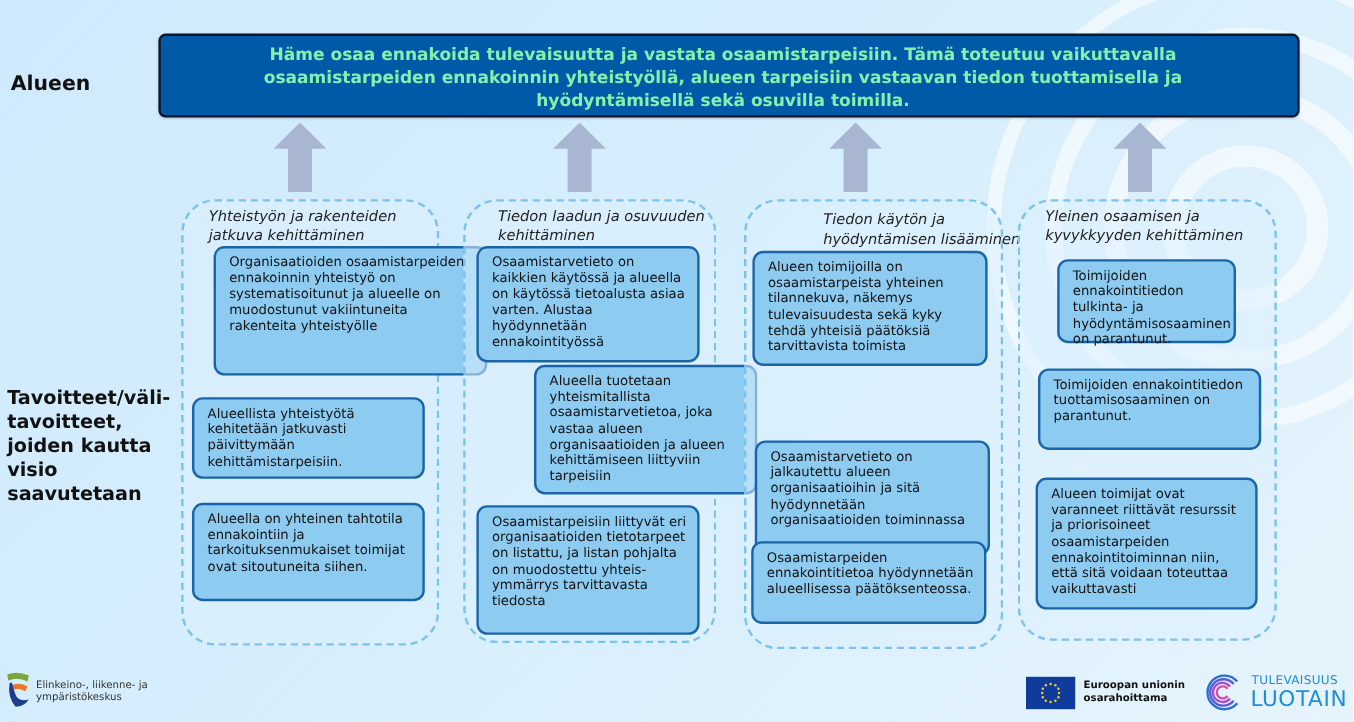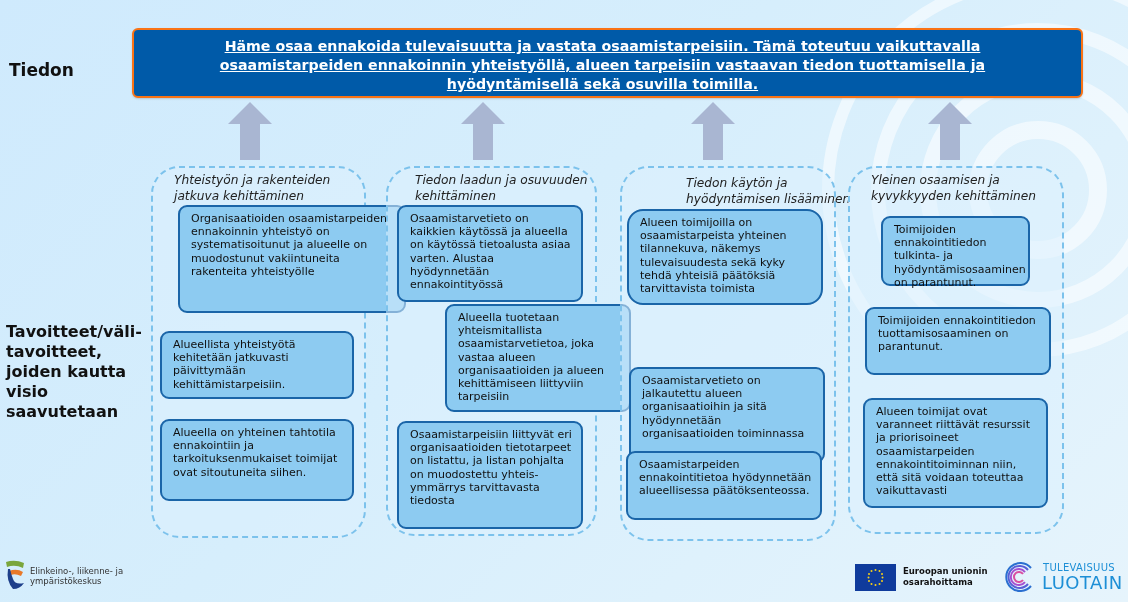--- a/index.html
+++ b/index.html
@@ -12,25 +12,24 @@
   }
   .bg-rings { position: absolute; right: -80px; top: -60px; width: 420px; height: 420px; pointer-events: none; }
   .side-label {
     position: absolute; left: 6px; font-weight: bold; color: #111;
   }
   #visio-label { top: 60px; font-size: 17px; left: 9px; }
   #goals-label { top: 322px; font-size: 16px; line-height: 20px; width: 140px; }
 
   .vision {
     position: absolute; left: 132px; top: 28px; width: 951px; height: 70px;
-    background: #005aa8; border: 2px solid #f97316; border-radius: 6px;
-    color: #ffffff; font-weight: bold; font-size: 14.2px; line-height: 19px;
+    background: #005aa8; border: 2px solid #0f172a; border-radius: 6px;
+    color: #86efac; font-weight: bold; font-size: 14.2px; line-height: 19px;
     text-align: center; padding: 7px 80px 0 70px;
     box-shadow: 0 1px 2px rgba(0,0,0,0.15);
-    text-decoration: underline;
   }
 
   .arrow { position: absolute; top: 102px; width: 44px; height: 58px; }
 
   .column {
     position: absolute; top: 166px;
     border: 2px dashed #7cc2ec; border-radius: 28px;
     background: rgba(220, 240, 253, 0.55);
   }
   .col-title {
@@ -56,21 +55,21 @@
 
 <svg class="bg-rings" viewBox="0 0 420 420">
   <g fill="none" stroke="#ffffff" stroke-opacity="0.55">
     <circle cx="250" cy="250" r="60" stroke-width="18"></circle>
     <circle cx="250" cy="250" r="110" stroke-width="16"></circle>
     <circle cx="250" cy="250" r="160" stroke-width="14"></circle>
     <circle cx="250" cy="250" r="210" stroke-width="12"></circle>
   </g>
 </svg>
 
-<div class="side-label" id="visio-label">Tiedon</div>
+<div class="side-label" id="visio-label">Alueen</div>
 <div class="side-label" id="goals-label">Tavoitteet/väli-tavoitteet, joiden kautta visio saavutetaan</div>
 
 <div class="vision">
   <span>Häme osaa ennakoida tulevaisuutta ja vastata osaamistarpeisiin. Tämä toteutuu vaikuttavalla osaamistarpeiden ennakoinnin yhteistyöllä, alueen tarpeisiin vastaavan tiedon tuottamisella ja hyödyntämisellä sekä osuvilla toimilla.</span>
 </div>
 
 <svg class="arrow" style="left:228px" viewBox="0 0 44 58">
     <polygon points="22,0 44,22 32,22 32,58 12,58 12,22 0,22" fill="#a9b6d2"></polygon>
   </svg>
 <svg class="arrow" style="left:461px" viewBox="0 0 44 58">
@@ -90,21 +89,21 @@
 <div class="goal" style="left:160px; top:419px; width:194px; height:82px;">Alueella on yhteinen tahtotila ennakointiin ja tarkoituksenmukaiset toimijat ovat sitoutuneita siihen.</div>
 
 <div class="column" style="left:386px; width:211px; height:370px;"></div>
 <div class="col-title" style="left:415px; top:172px; width:180px;">Tiedon laadun ja osuvuuden kehittäminen</div>
 <div class="goal" style="left:397px; top:205px; width:186px; height:97px;">Osaamistarvetieto on kaikkien käytössä ja alueella on käytössä tietoalusta asiaa varten. Alustaa hyödynnetään ennakointityössä</div>
 <div class="goal" style="left:397px; top:304px; width:186px; height:108px;margin-left:48px;">Alueella tuotetaan yhteismitallista osaamistarvetietoa, joka vastaa alueen organisaatioiden ja alueen kehittämiseen liittyviin tarpeisiin</div>
 <div class="goal" style="left:397px; top:421px; width:186px; height:108px;">Osaamistarpeisiin liittyvät eri organisaatioiden tietotarpeet on listattu, ja listan pohjalta on muodostettu yhteis-ymmärrys tarvittavasta tiedosta</div>
 
 <div class="column" style="left:620px; width:216px; height:375px;"></div>
 <div class="col-title" style="left:641px; top:175px; width:190px;margin-left:45px;">Tiedon käytön ja hyödyntämisen lisääminen</div>
-<div class="goal" style="left:627px; top:209px; width:196px; height:96px;border-radius:16px;">Alueen toimijoilla on osaamistarpeista yhteinen tilannekuva, näkemys tulevaisuudesta sekä kyky tehdä yhteisiä päätöksiä tarvittavista toimista</div>
+<div class="goal" style="left:627px; top:209px; width:196px; height:96px;">Alueen toimijoilla on osaamistarpeista yhteinen tilannekuva, näkemys tulevaisuudesta sekä kyky tehdä yhteisiä päätöksiä tarvittavista toimista</div>
 <div class="goal" style="left:629px; top:331px; width:196px; height:96px;margin-top:36px;">Osaamistarvetieto on jalkautettu alueen organisaatioihin ja sitä hyödynnetään organisaatioiden toiminnassa</div>
 <div class="goal" style="left:626px; top:451px; width:196px; height:69px;">Osaamistarpeiden ennakointitietoa hyödynnetään alueellisessa päätöksenteossa.</div>
 
 <div class="column" style="left:848px; width:216px; height:368px;"></div>
 <div class="col-title" style="left:871px; top:172px; width:190px;">Yleinen osaamisen ja kyvykkyyden kehittäminen</div>
 <div class="goal" style="left:865px; top:216px; width:149px; height:70px;margin-left:16px;">Toimijoiden ennakointitiedon tulkinta- ja hyödyntämisosaaminen on parantunut.</div>
 <div class="goal" style="left:865px; top:307px; width:186px; height:68px;">Toimijoiden ennakointitiedon tuottamisosaaminen on parantunut.</div>
 <div class="goal" style="left:863px; top:398px; width:185px; height:110px;">Alueen toimijat ovat varanneet riittävät resurssit ja priorisoineet osaamistarpeiden ennakointitoiminnan niin, että sitä voidaan toteuttaa vaikuttavasti</div>
 
 <div class="footer-logo" id="ely-logo">

